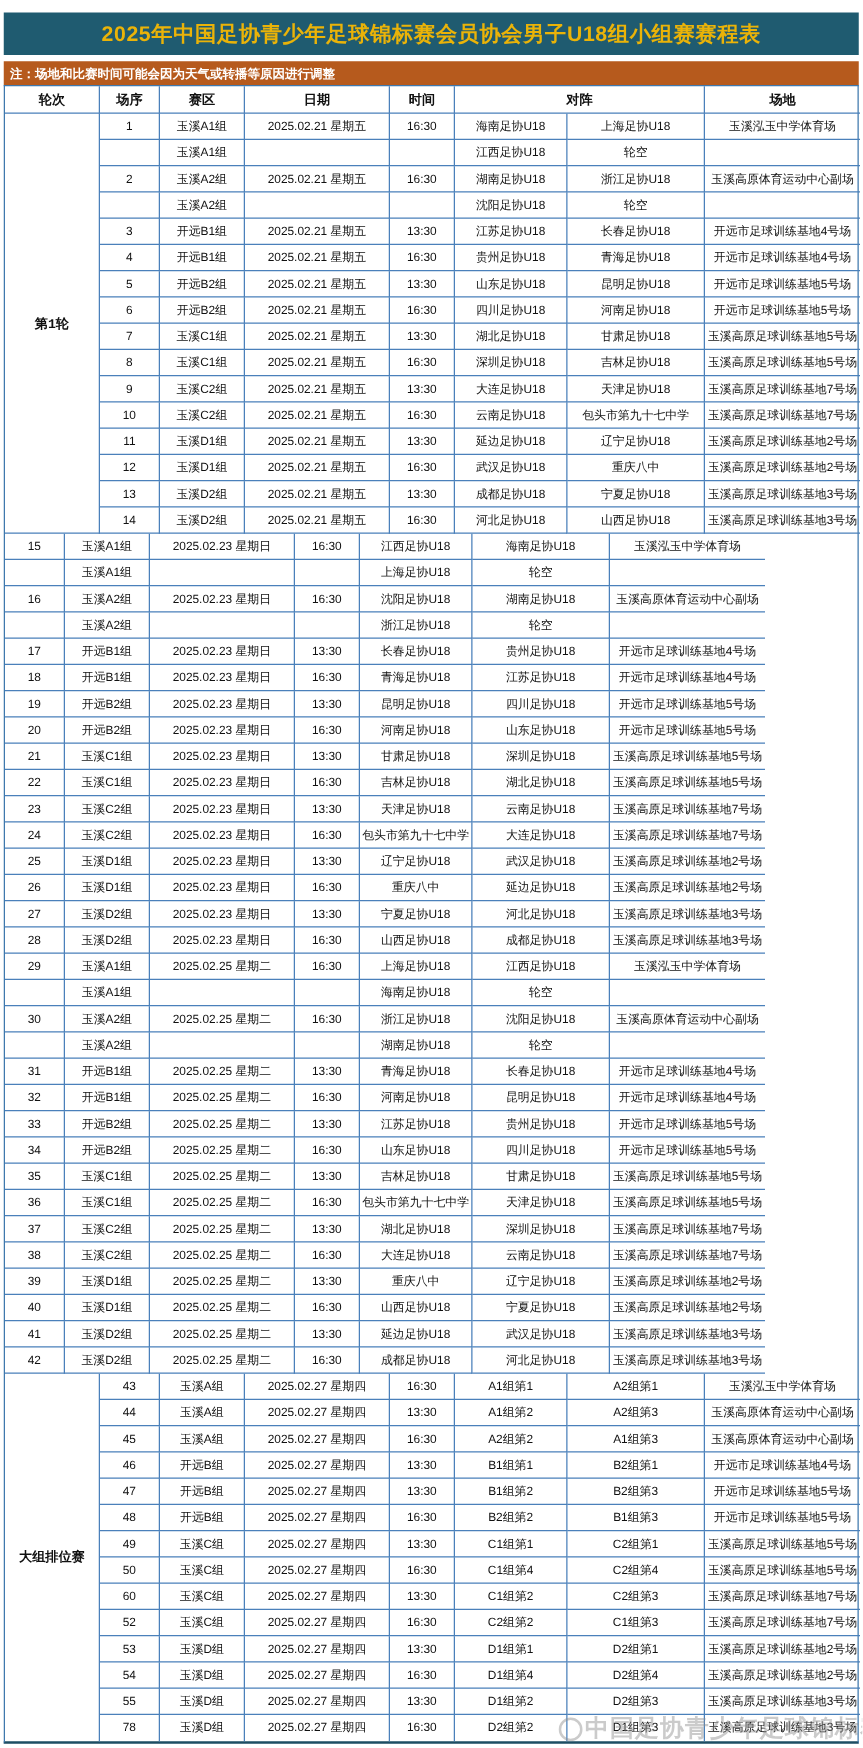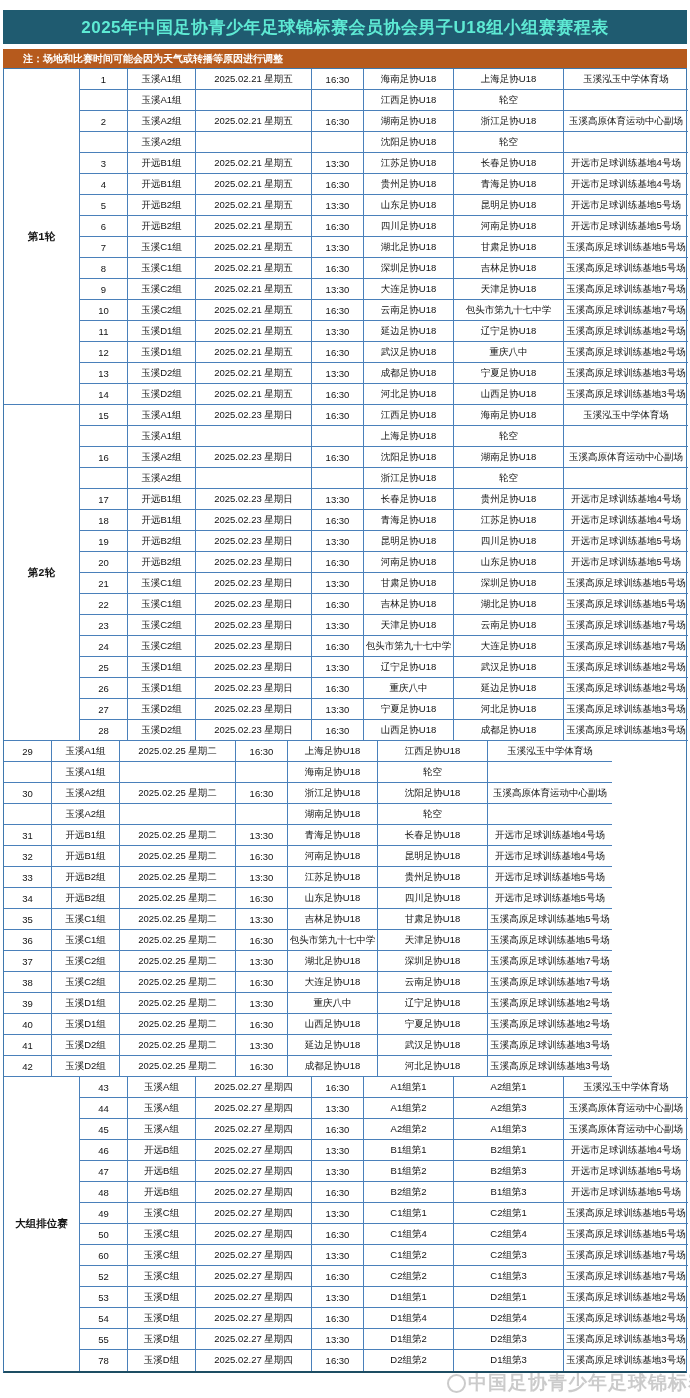--- a/index.html
+++ b/index.html
@@ -4,26 +4,26 @@
 <style>
   * { margin:0; padding:0; box-sizing:border-box; }
   html,body { background:#ffffff; }
   .page {
     position:relative; width:690px; height:1398px; background:#fff;
     font-family:"Liberation Sans","DejaVu Sans",sans-serif; color:#111;
     overflow:hidden;
   }
   .table-wrap { position:absolute; left:3px; top:10px; width:684px; }
   .title-bar {
-    height:34px; background:#1f5b70; color:#5eead4; font-size:17px; font-weight:bold;
+    height:34px; background:#1f5b70; color:#eab308; font-size:17px; font-weight:bold;
     display:flex; align-items:center; justify-content:center; letter-spacing:0.5px;
   }
   .note-bar {
     margin-top:5px; height:19px; background:#b65a1d; color:#fff;
-    font-size:10px; font-weight:bold; display:flex; align-items:center; padding-left:20px;
+    font-size:10px; font-weight:bold; display:flex; align-items:center; padding-left:5px;
   }
   .sched-table {
     border:1px solid #3f78ad; border-bottom:2px solid #1d4d63; background:#fff;
   }
   .header-row {
     display:grid; grid-template-columns:76px 48px 68px 116px 52px 200px 124px;
     height:22px; font-weight:bold; font-size:10.5px;
   }
   .h-cell {
     display:flex; align-items:center; justify-content:center;
@@ -60,20 +60,29 @@
   }
 </style>
 </head>
 <body>
 
 <div class="page">
   <div class="table-wrap">
     <div class="title-bar">2025年中国足协青少年足球锦标赛会员协会男子U18组小组赛赛程表</div>
     <div class="note-bar">注：场地和比赛时间可能会因为天气或转播等原因进行调整</div>
     <div class="sched-table">
+      <div class="header-row">
+        <div class="h-cell">轮次</div>
+        <div class="h-cell">场序</div>
+        <div class="h-cell">赛区</div>
+        <div class="h-cell">日期</div>
+        <div class="h-cell">时间</div>
+        <div class="h-cell">对阵</div>
+        <div class="h-cell">场地</div>
+      </div>
       <div id="schedule-body">
           <div class="round-block">
             <div class="round-label">第1轮</div>
             <div class="round-rows">
               <div class="t-row">
                 <div class="t-cell">1</div>
                 <div class="t-cell">玉溪A1组</div>
                 <div class="t-cell">2025.02.21 星期五</div>
                 <div class="t-cell">16:30</div>
                 <div class="t-cell">海南足协U18</div>
@@ -211,21 +220,20 @@
                 <div class="t-cell">玉溪D2组</div>
                 <div class="t-cell">2025.02.21 星期五</div>
                 <div class="t-cell">16:30</div>
                 <div class="t-cell">河北足协U18</div>
                 <div class="t-cell">山西足协U18</div>
                 <div class="t-cell">玉溪高原足球训练基地3号场</div>
               </div>
             </div>
           </div>
           <div class="round-block">
-            <div class="round-label">第2轮</div>
             <div class="round-rows">
               <div class="t-row">
                 <div class="t-cell">15</div>
                 <div class="t-cell">玉溪A1组</div>
                 <div class="t-cell">2025.02.23 星期日</div>
                 <div class="t-cell">16:30</div>
                 <div class="t-cell">江西足协U18</div>
                 <div class="t-cell">海南足协U18</div>
                 <div class="t-cell">玉溪泓玉中学体育场</div>
               </div>

